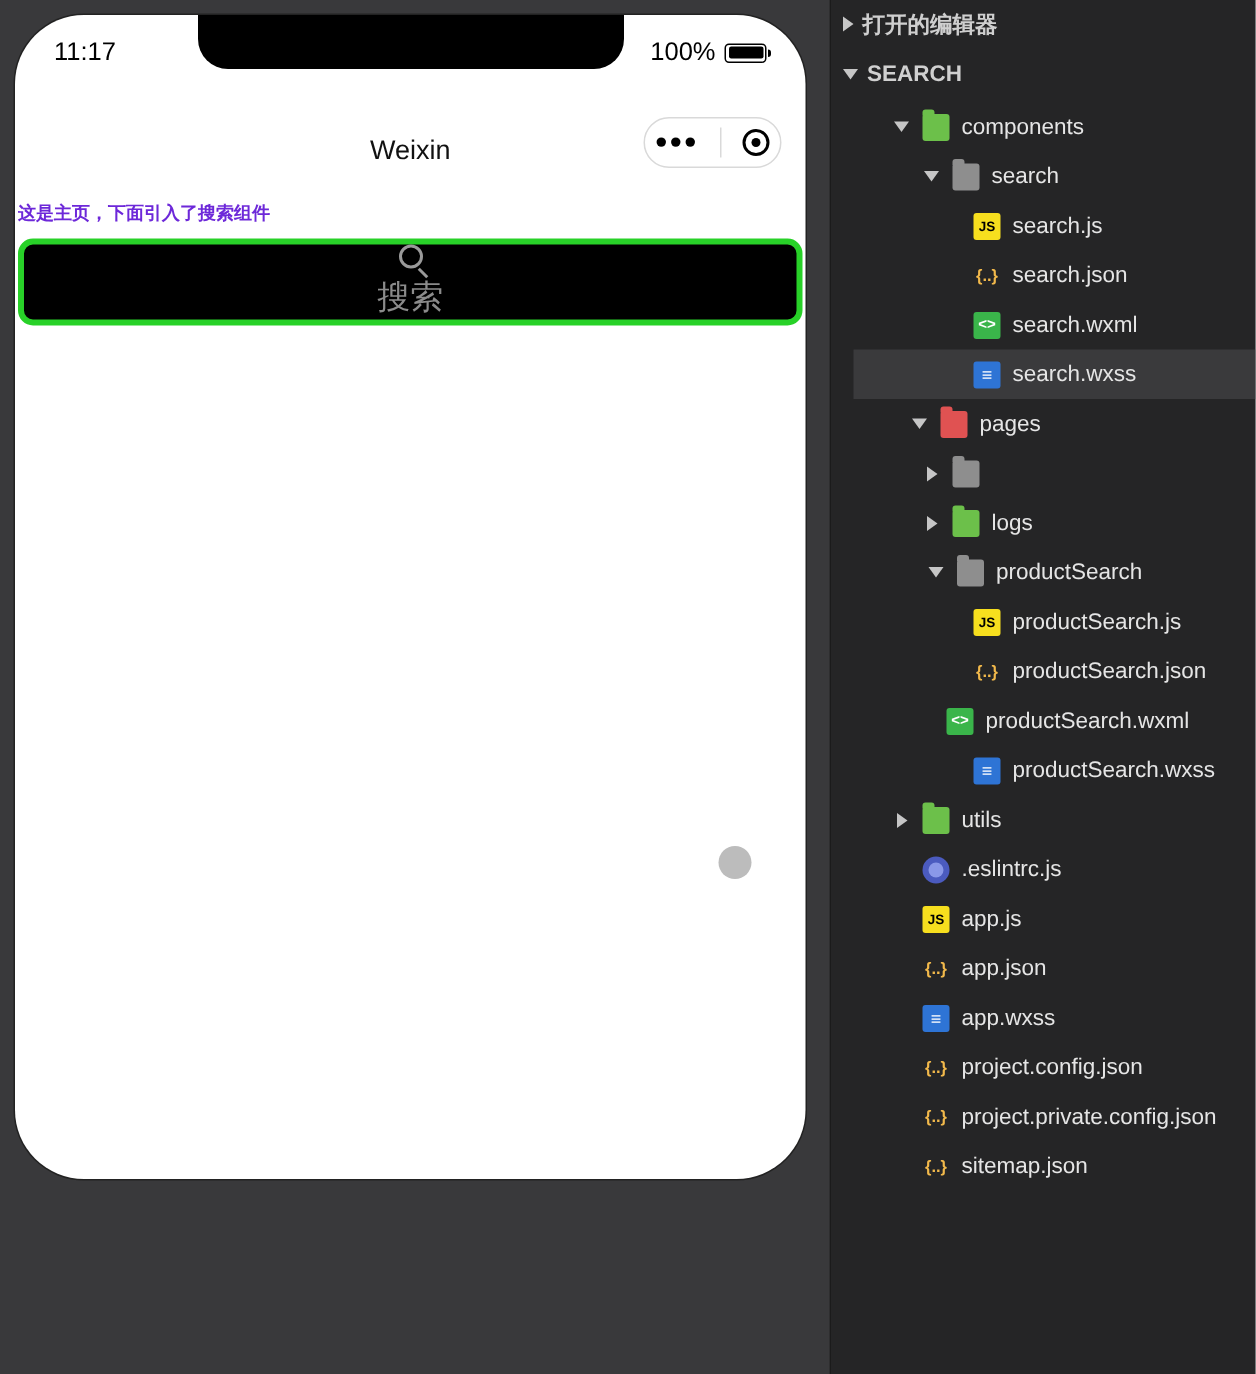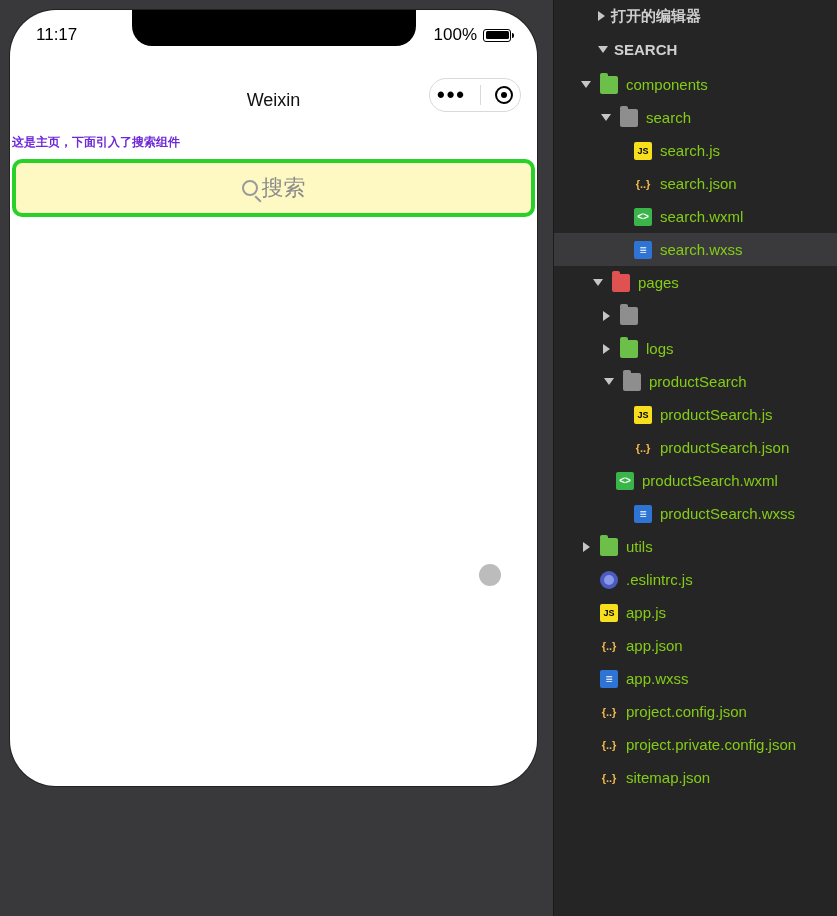--- a/index.html
+++ b/index.html
@@ -53,52 +53,51 @@
   .target-icon::after {
     content: ""; position: absolute; inset: 4px; background: #000; border-radius: 50%;
   }
 
   .page-body { position: absolute; top: 124px; left: 0; right: 0; padding: 0 2px; }
   .page-text { font-size: 12px; color: #6d28d9; padding: 0 0 6px 0; font-weight: bold; }
   .search-box {
     margin: 2px 0 0 0;
     border: 4px solid #28d128; border-radius: 10px;
     height: 58px; display: flex; align-items: center; justify-content: center;
-    gap: 4px; color: #8b8b8b; font-size: 22px; background:#fef9c3;
+    gap: 4px; color: #8b8b8b; font-size: 22px; background:#000000;flex-direction:column;
   }
   .search-mag {
     width: 16px; height: 16px; border: 2px solid #9a9a9a; border-radius: 50%; position: relative;
   }
   .search-mag::after {
     content: ""; position: absolute; right: -6px; bottom: -6px;
     width: 8px; height: 2px; background: #9a9a9a; transform: rotate(45deg);
   }
 
   .home-dot {
     position: absolute; bottom: 200px; right: 36px;
     width: 22px; height: 22px; border-radius: 50%; background: #bcbcbc;
   }
 
   
   .panel { flex: 1; height: 916px; background: #252526; color: #cfcfcf; border-left: 1px solid #1b1b1b; font-size: 15px; overflow: hidden; }
   .sect-header {
     height: 33px; display: flex; align-items: center; gap: 6px;
     padding-left: 8px; cursor: pointer; color: #cfcfcf; font-weight: 600;
     border-bottom: 1px solid #1b1b1b00;
-    margin-left: 36px;
   }
   .project-header { color: #d0d0d0; text-transform: uppercase;}
   .tri { width: 0; height: 0; display: inline-block; }
   .tri.right { border-top: 5px solid transparent; border-bottom: 5px solid transparent; border-left: 7px solid #c6c6c6; }
   .tri.down  { border-left: 5px solid transparent; border-right: 5px solid transparent; border-top: 7px solid #c6c6c6; }
 
   .tree { padding-top: 2px; }
   .row {
     height: 33px; display: flex; align-items: center; gap: 8px;
-    padding-right: 8px; color: #84cc16; white-space: nowrap; cursor: pointer;
+    padding-right: 8px; color: #e5e5e5; white-space: nowrap; cursor: pointer; margin-left: 15px;
   }
   .row.selected { background: #3a3a3c; }
   .label {flex: 1; overflow: hidden; text-overflow: ellipsis;}
   .chev { width: 12px; display: flex; justify-content: center; }
 
   
   .ico { width: 18px; height: 18px; display: inline-block; position: relative; flex: 0 0 18px; }
   
   .folder { background: #7f7f7f; border-radius: 2px; }
   .folder::before { content: ""; position: absolute; top: -3px; left: 0; width: 8px; height: 4px; background: inherit; border-radius: 2px 2px 0 0; }

